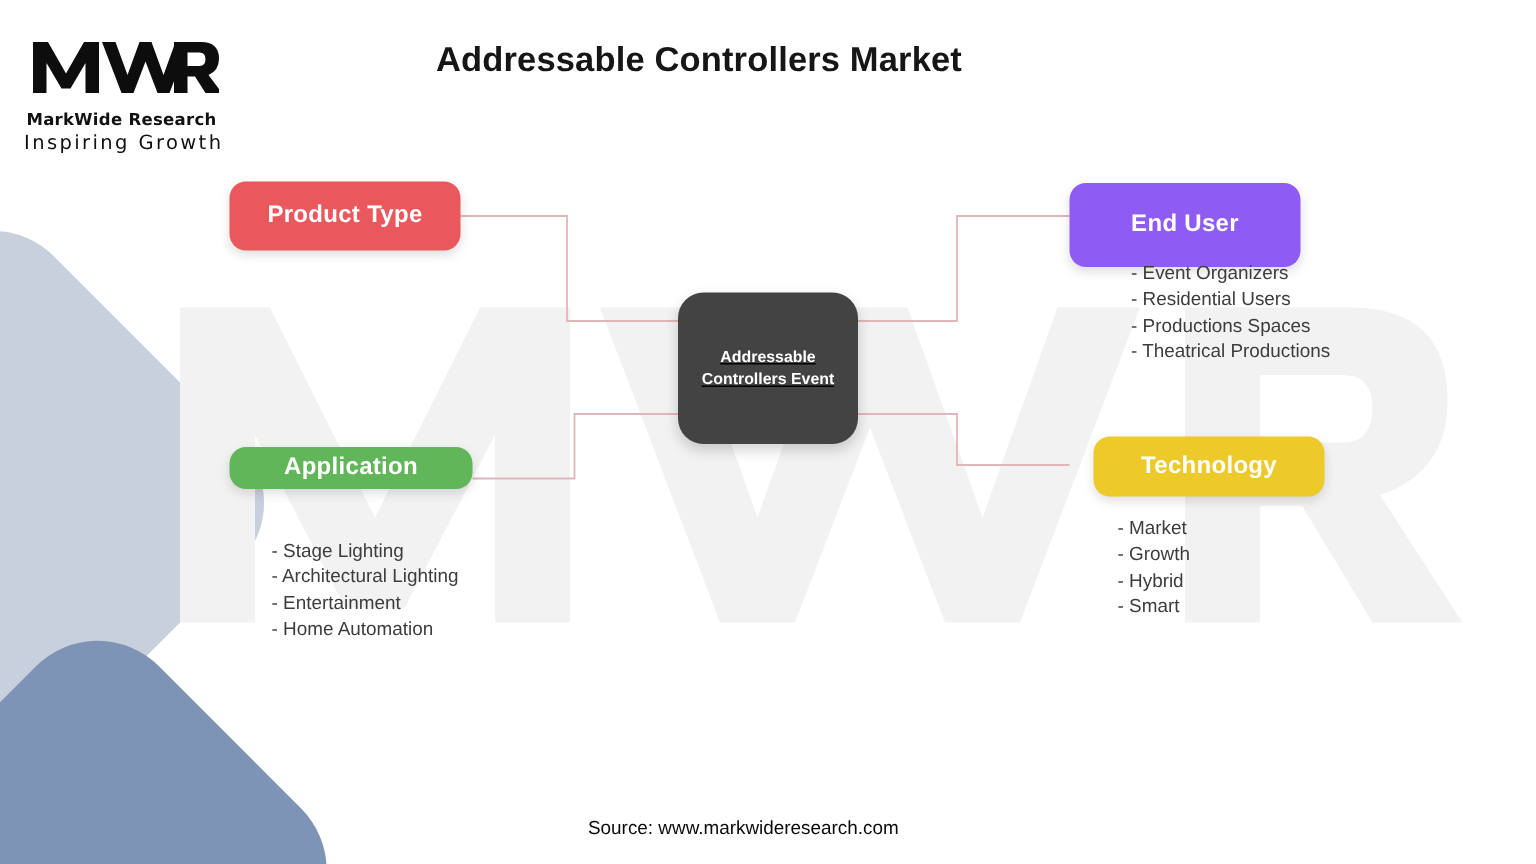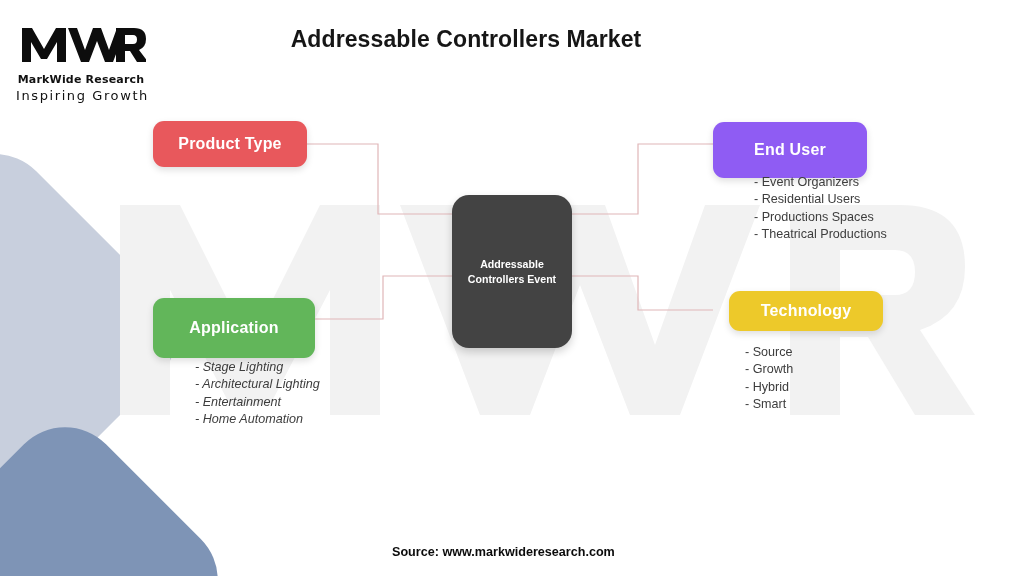--- a/index.html
+++ b/index.html
@@ -121,70 +121,71 @@
     justify-content: center;
     color: #ffffff;
     font-size: 16px;
     font-weight: bold;
     letter-spacing: 0.2px;
     box-shadow: 0 3px 7px rgba(0,0,0,0.13);
     z-index: 4;
   }
   #box-product-type { left: 153px; top: 121px; width: 154px; height: 46px; background: #e8585c; }
   #box-end-user     { left: 713px; top: 122px; width: 154px; height: 56px; background: #8f5cf3; }
-  #box-application  { left: 153px; top: 298px; width: 162px; height: 60px; background: #62b65a; }
+  #box-application  { left: 153px; top: 298px; width: 162px; height: 28px; background: #62b65a; }
   #box-technology   { left: 713px; top: 291px; width: 154px; height: 40px; background: #edc92a; margin-left: 16px; }
 
   
   .item-list {
     position: absolute;
     z-index: 4;
     font-size: 12.6px;
     color: #3d3d3d;
     line-height: 17.3px;
     white-space: nowrap;
   }
   #list-product-type { left: 181px; top: 175px; }
   #list-end-user     { left: 741px; top: 174px; margin-left: 13px; }
-  #list-application  { left: 195px; top: 359px; font-style: italic; }
+  #list-application  { left: 181px; top: 359px; }
   #list-technology   { left: 745px; top: 344px; }
   .item-list div { white-space: nowrap; }
 
   
   #center-box {
     position: absolute;
     left: 452px;
     top: 195px;
     width: 120px;
-    height: 153px;
+    height: 101px;
     background: #434343;
     border-radius: 17px;
     z-index: 4;
     display: flex;
     flex-direction: column;
     align-items: center;
     justify-content: center;
     box-shadow: 0 4px 9px rgba(0,0,0,0.18);
+    text-decoration: underline;
   }
   #center-box .cline {
     color: #ffffff;
     font-size: 10.6px;
     font-weight: bold;
     line-height: 14.5px;
     text-align: center;
     white-space: nowrap;
   }
 
   
   .footer-source {
     position: absolute;
     left: 392px;
     top: 545px;
     font-size: 12.6px;
-    font-weight: bold;
+    font-weight: normal;
     color: #0b0b0b;
     z-index: 5;
     white-space: nowrap;
   }
   .footer-note {
     position: absolute;
     right: 20px;
     top: 550px;
     font-size: 10.6px;
     color: #121212;
@@ -255,21 +256,21 @@
   </div>
 
   <div class="item-list" id="list-application">
     <div>- Stage Lighting</div>
     <div>- Architectural Lighting</div>
     <div>- Entertainment</div>
     <div>- Home Automation</div>
   </div>
 
   <div class="item-list" id="list-technology">
-    <div>- Source</div>
+    <div>- Market</div>
     <div>- Growth</div>
     <div>- Hybrid</div>
     <div>- Smart</div>
   </div>
 
   <div id="center-box">
     <div class="cline">Addressable</div>
     <div class="cline">Controllers Event</div>
   </div>
 

